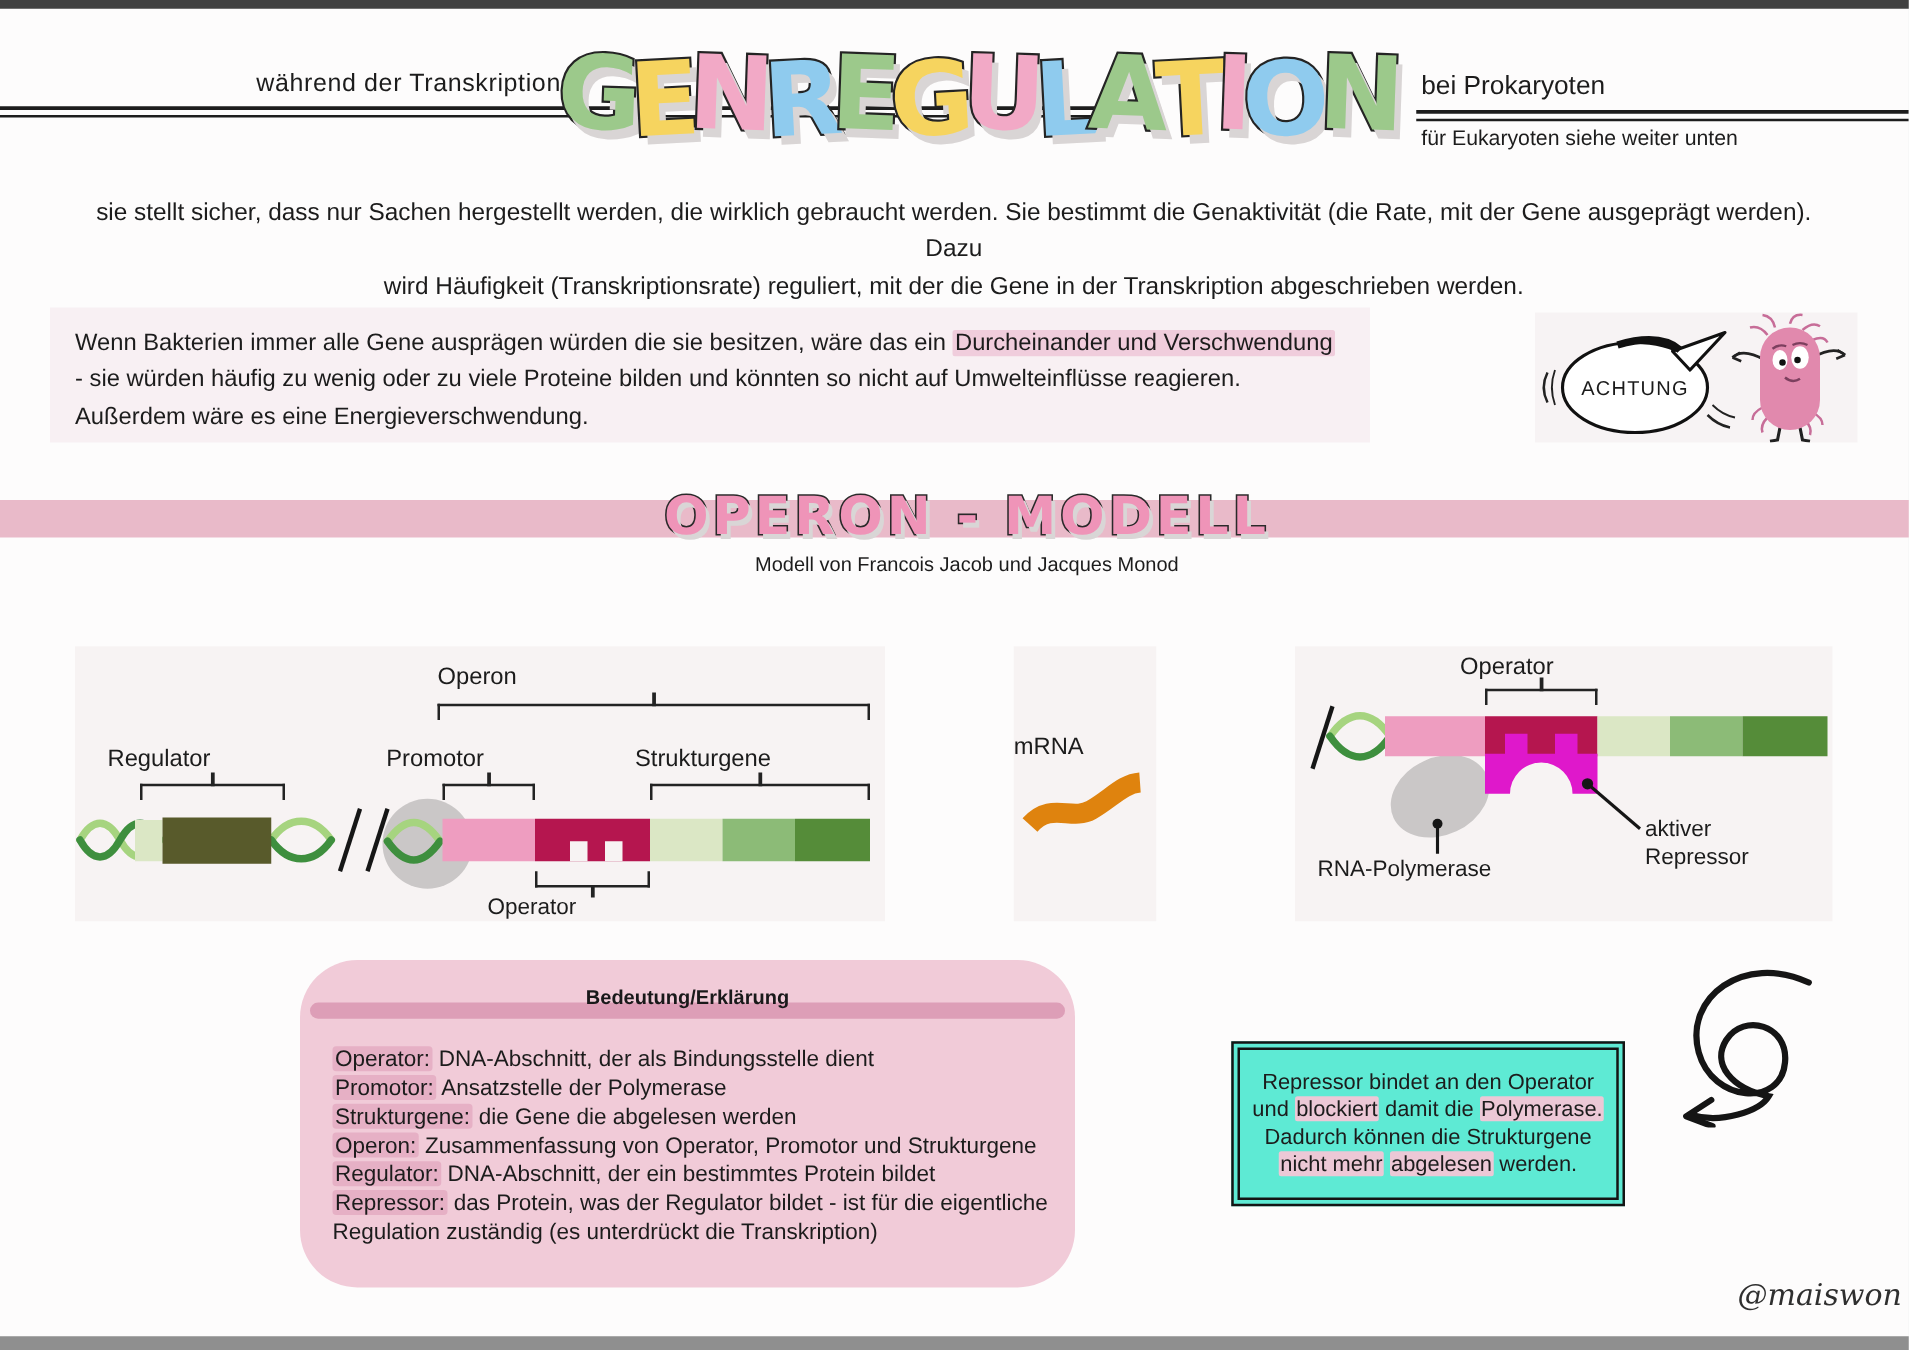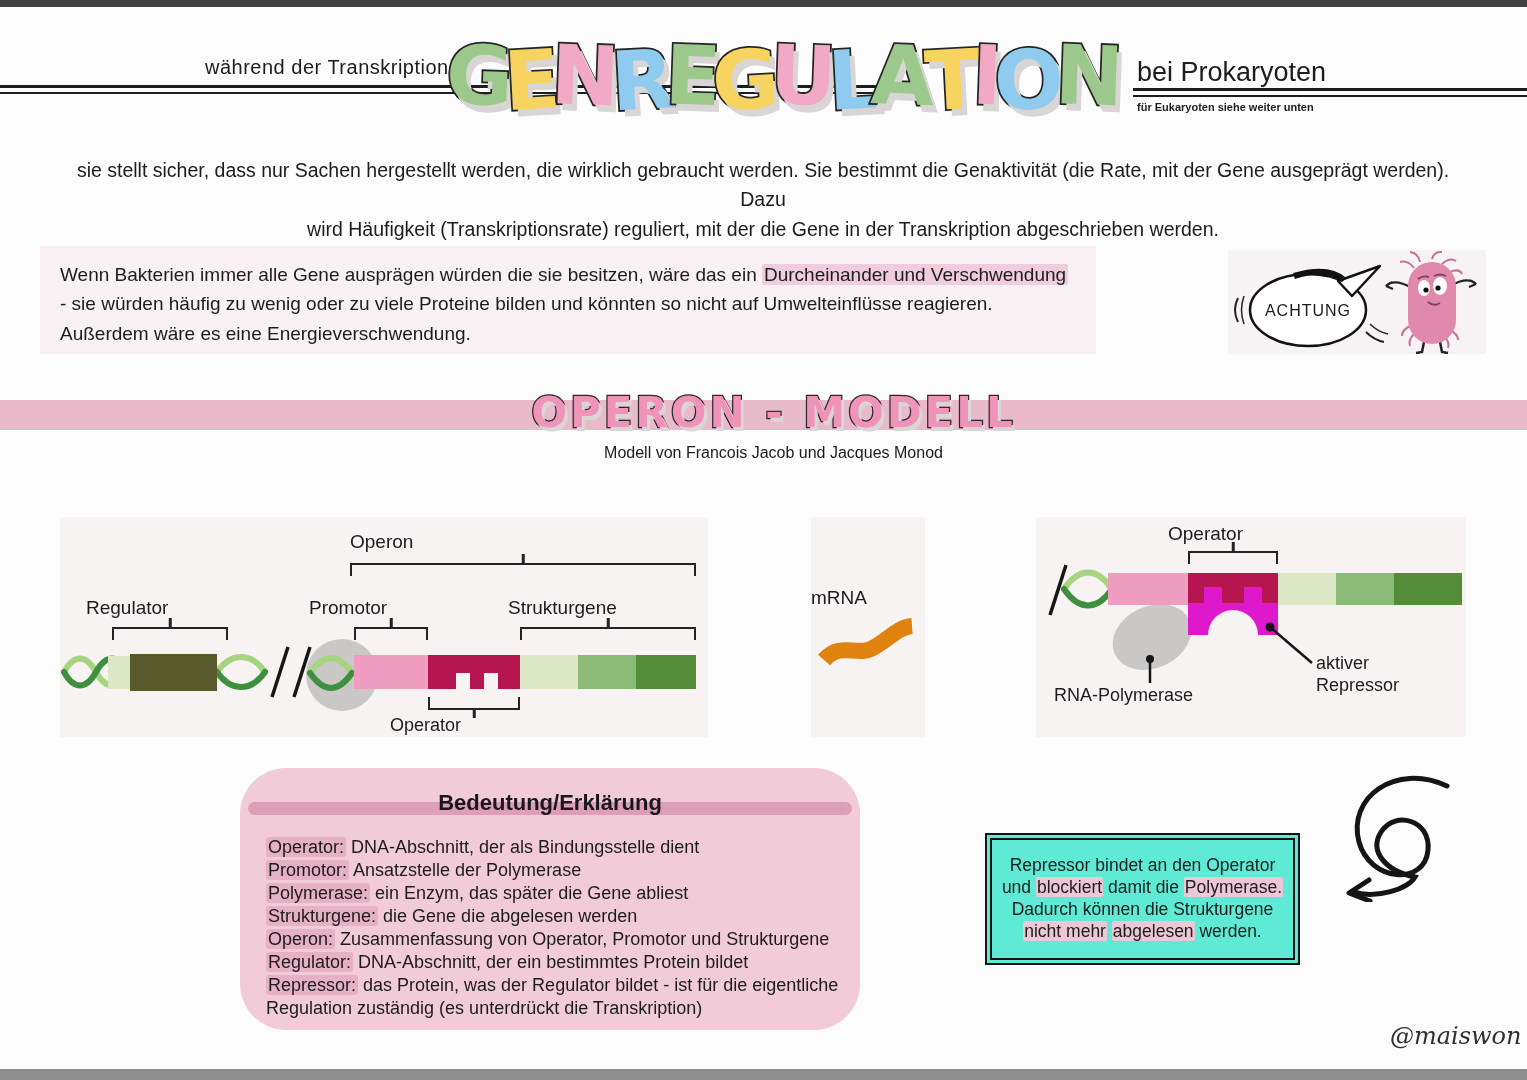--- a/index.html
+++ b/index.html
@@ -8,22 +8,22 @@
 
   
   .top-bar{position:absolute;top:0;left:0;width:100%;height:7px;background:#414141;}
   .bottom-bar{position:absolute;bottom:0;left:0;width:100%;height:11px;background:#8f8f8f;}
 
   
   .hdr-left-label{position:absolute;top:56px;left:205px;font-size:20px;letter-spacing:.5px;}
   .rule-double{position:absolute;height:4px;border-top:3px solid #1d1d1d;border-bottom:2px solid #1d1d1d;}
   .rule-left{top:85px;left:0;width:890px;}
   .rule-right{top:88px;left:1133px;width:394px;}
-  .hdr-right-label{position:absolute;top:57px;left:1137px;font-size:27px;}
-  .hdr-right-note{position:absolute;top:101px;left:1137px;font-size:11px;font-weight:bold;}
+  .hdr-right-label{position:absolute;top:57px;left:1137px;font-size:21px;}
+  .hdr-right-note{position:absolute;top:101px;left:1137px;font-size:17px;}
 
   .title{position:absolute;top:18px;left:435px;width:690px;height:116px;
          display:flex;align-items:center;justify-content:center;}
   .title span{font-family:"DejaVu Sans",sans-serif;font-weight:900;font-size:82px;line-height:1;
         letter-spacing:-9px;-webkit-text-stroke:3.5px #242424;paint-order:stroke fill;
         text-shadow:5px 7px 0 #d9d5d5;display:inline-block;}
   .title span:nth-child(2n){transform:translateY(5px) rotate(-3deg);}
   .title span:nth-child(2n+1){transform:rotate(2deg);}
 
   .intro{position:absolute;top:156px;left:63px;width:1400px;text-align:center;
@@ -53,21 +53,21 @@
   
   .brk{position:absolute;height:13px;box-sizing:border-box;border-color:#232323;border-style:solid;}
   .brk-down{border-width:2.5px 2.5px 0 2.5px;}
   .brk-down::before{content:"";position:absolute;left:50%;top:-11px;width:2.5px;height:11px;background:#232323;transform:translateX(-50%);}
   .brk-up{border-width:0 2.5px 2.5px 2.5px;}
   .brk-up::after{content:"";position:absolute;left:50%;bottom:-10px;width:2.5px;height:10px;background:#232323;transform:translateX(-50%);}
 
   
   .defs{position:absolute;top:768px;left:240px;width:620px;height:262px;background:#f1cbd8;border-radius:46px;}
   .defs-bar{position:absolute;top:34px;left:8px;right:8px;height:13px;border-radius:7px;background:#dd9eb7;}
-  .defs-title{position:absolute;top:22px;left:0;width:100%;text-align:center;font-size:22px;font-weight:bold;color:#19191a;}
+  .defs-title{position:absolute;top:22px;left:0;width:100%;text-align:center;font-size:16px;font-weight:bold;color:#19191a;}
   .defs-list{position:absolute;top:68px;left:26px;right:20px;font-size:18px;line-height:23px;}
   .hl{background:#e6b0c5;border-radius:3px;padding:0 2px;}
 
   
   .note{position:absolute;top:833px;left:985px;width:315px;height:132px;border:2px solid #141414;background:#5eead4;box-sizing:border-box;}
   .note-inner{position:absolute;top:3px;left:3px;right:3px;bottom:3px;border:2px solid #141414;
         display:flex;align-items:center;justify-content:center;text-align:center;
         font-size:17.5px;line-height:1.25;padding:4px 8px;box-sizing:border-box;}
   .hl2{background:#ecc8d6;border-radius:2px;padding:0 1px;}
 
@@ -240,21 +240,20 @@
     <div class="dlabel-sm" style="top:136px;left:280px;">aktiver</div>
     <div class="dlabel-sm" style="top:158px;left:280px;">Repressor</div>
   </div>
 
   <div class="defs">
     <div class="defs-bar"></div>
     <div class="defs-title">Bedeutung/Erklärung</div>
     <div class="defs-list">
         <div><span class="hl">Operator:</span><span> DNA-Abschnitt, der als Bindungsstelle dient</span></div>
         <div><span class="hl">Promotor:</span><span> Ansatzstelle der Polymerase</span></div>
-        <div><span class="hl">Polymerase:</span><span> ein Enzym, das später die Gene abliest</span></div>
         <div><span class="hl">Strukturgene:</span><span> die Gene die abgelesen werden</span></div>
         <div><span class="hl">Operon:</span><span> Zusammenfassung von Operator, Promotor und Strukturgene</span></div>
         <div><span class="hl">Regulator:</span><span> DNA-Abschnitt, der ein bestimmtes Protein bildet</span></div>
         <div><span class="hl">Repressor:</span><span> das Protein, was der Regulator bildet - ist für die eigentliche Regulation zuständig (es unterdrückt die Transkription)</span></div>
       </div>
   </div>
 
   <div class="note">
     <div class="note-inner">
       <div><span>Repressor bindet an den Operator und </span><span class="hl2">blockiert</span><span> damit die </span><span class="hl2">Polymerase.</span><span> Dadurch können die Strukturgene </span><span class="hl2">nicht mehr</span><span> </span><span class="hl2">abgelesen</span><span> werden.</span></div>

